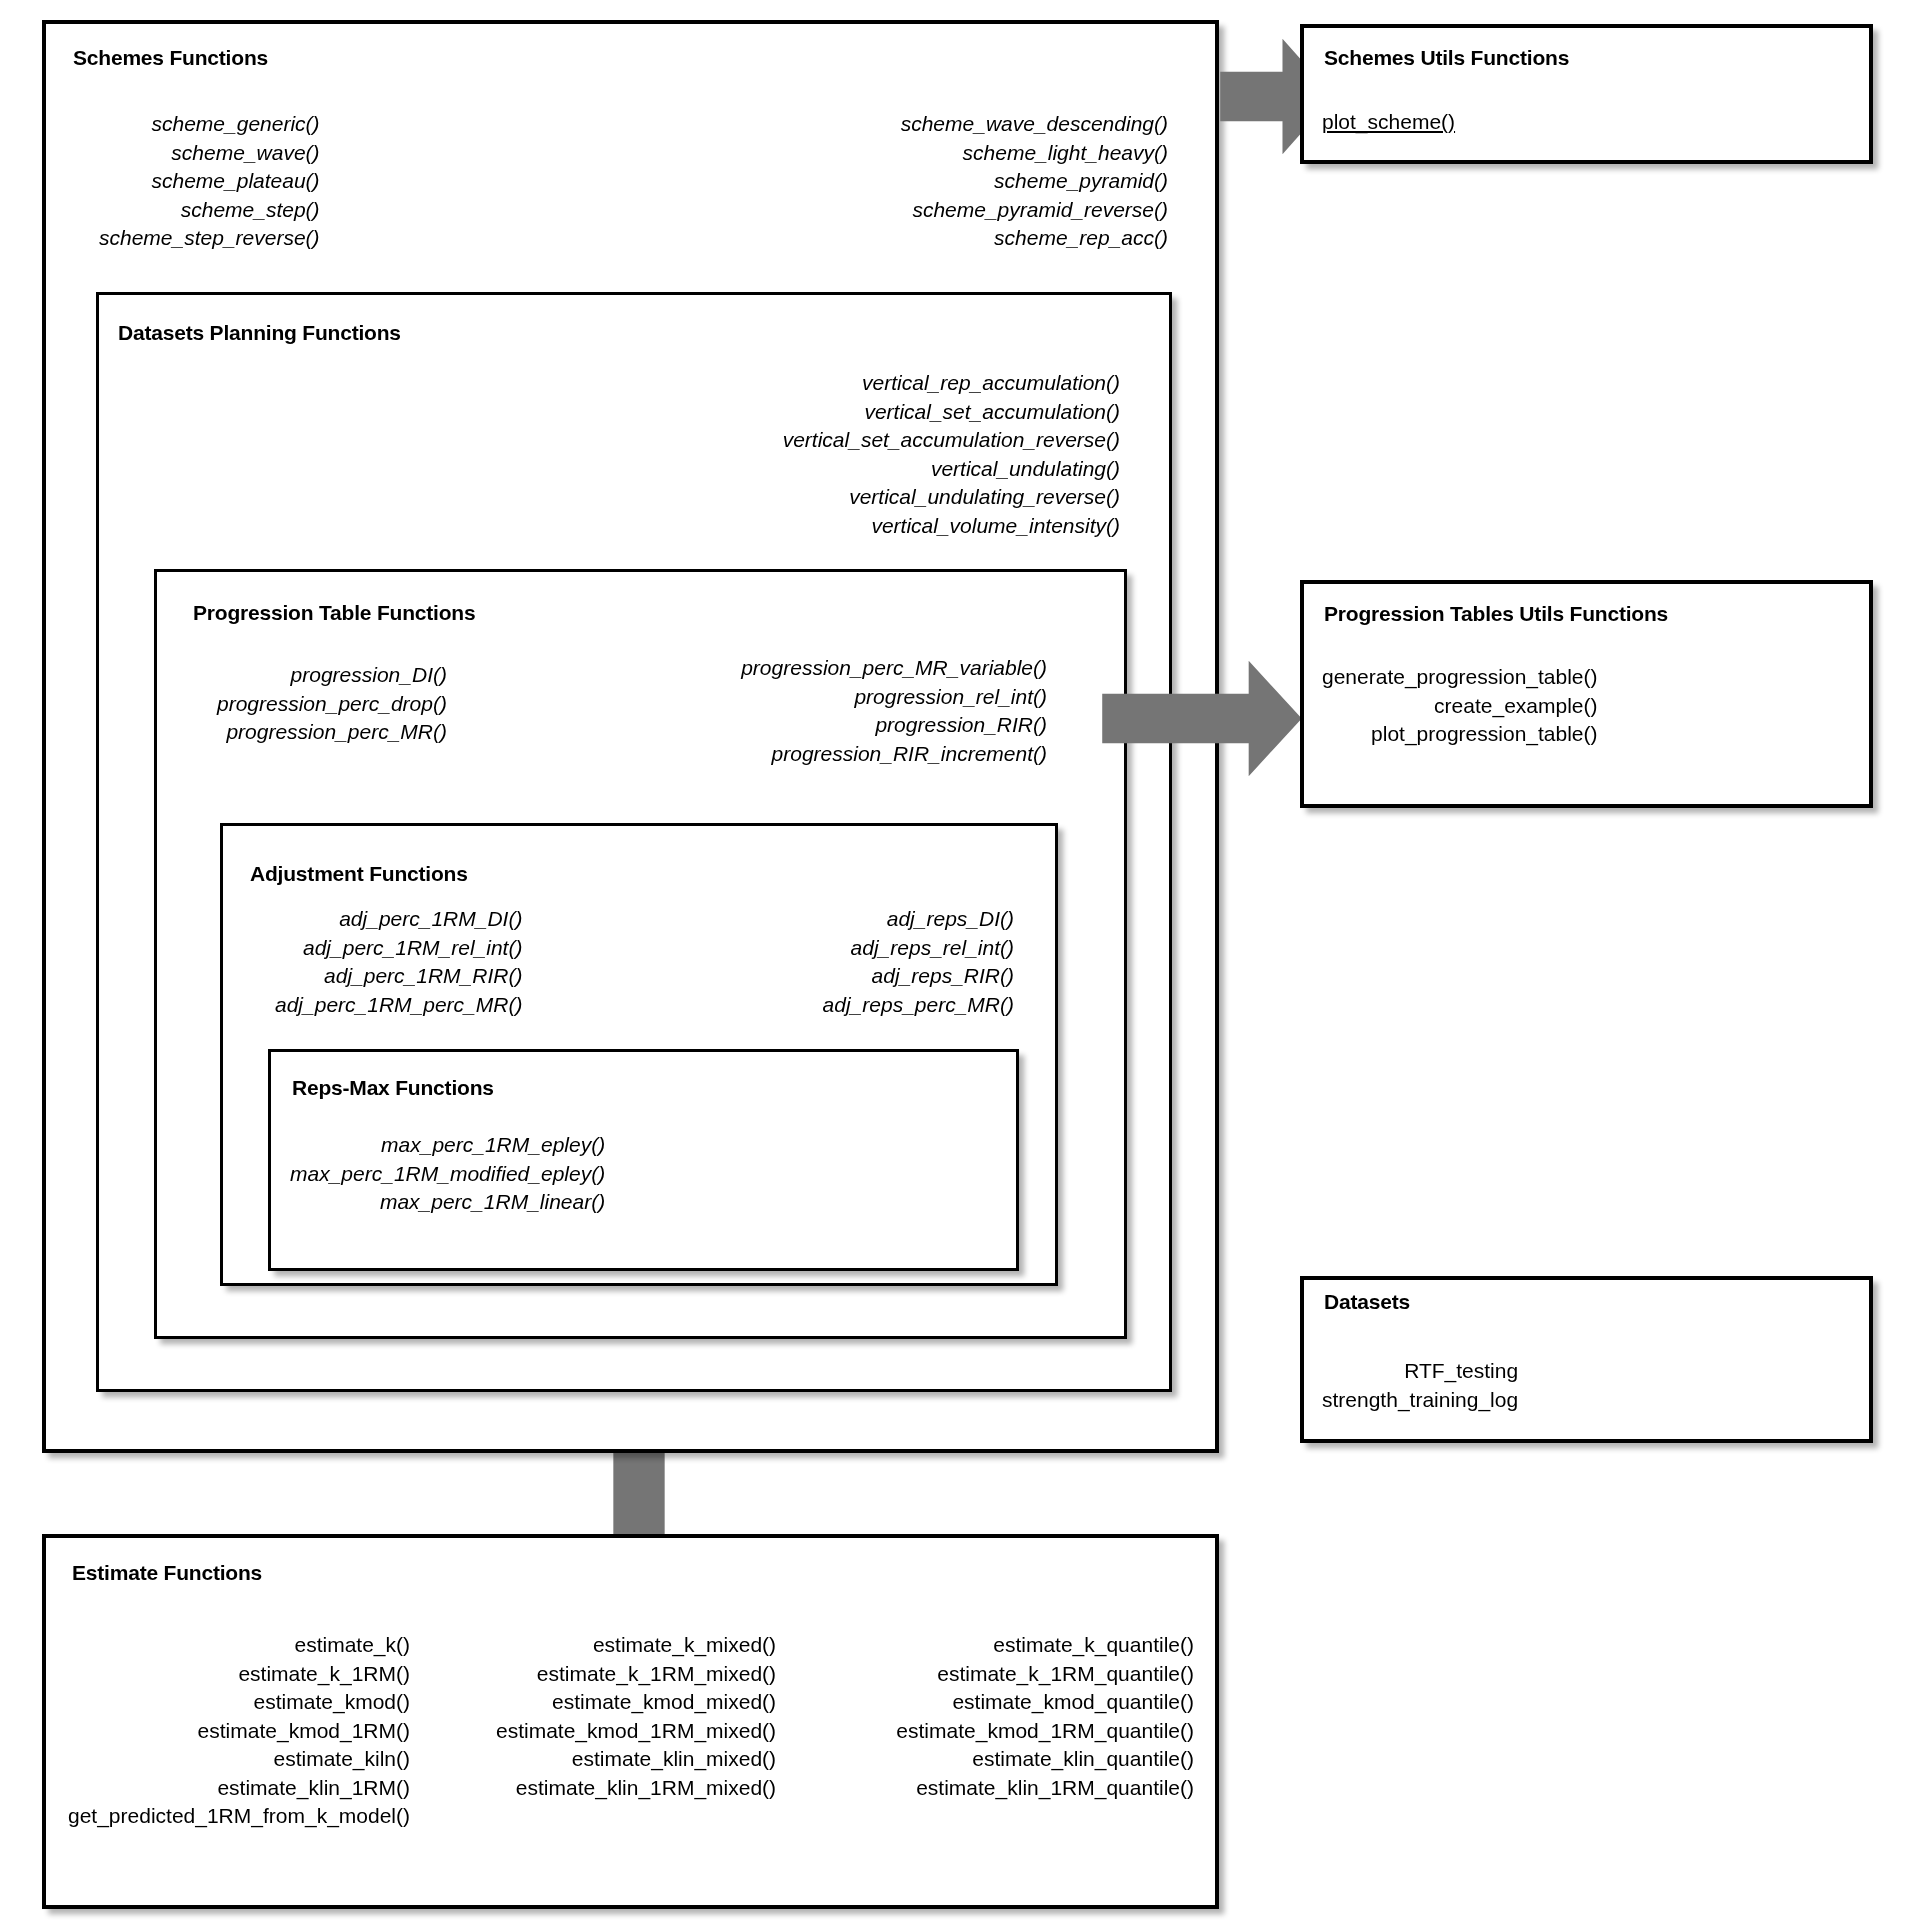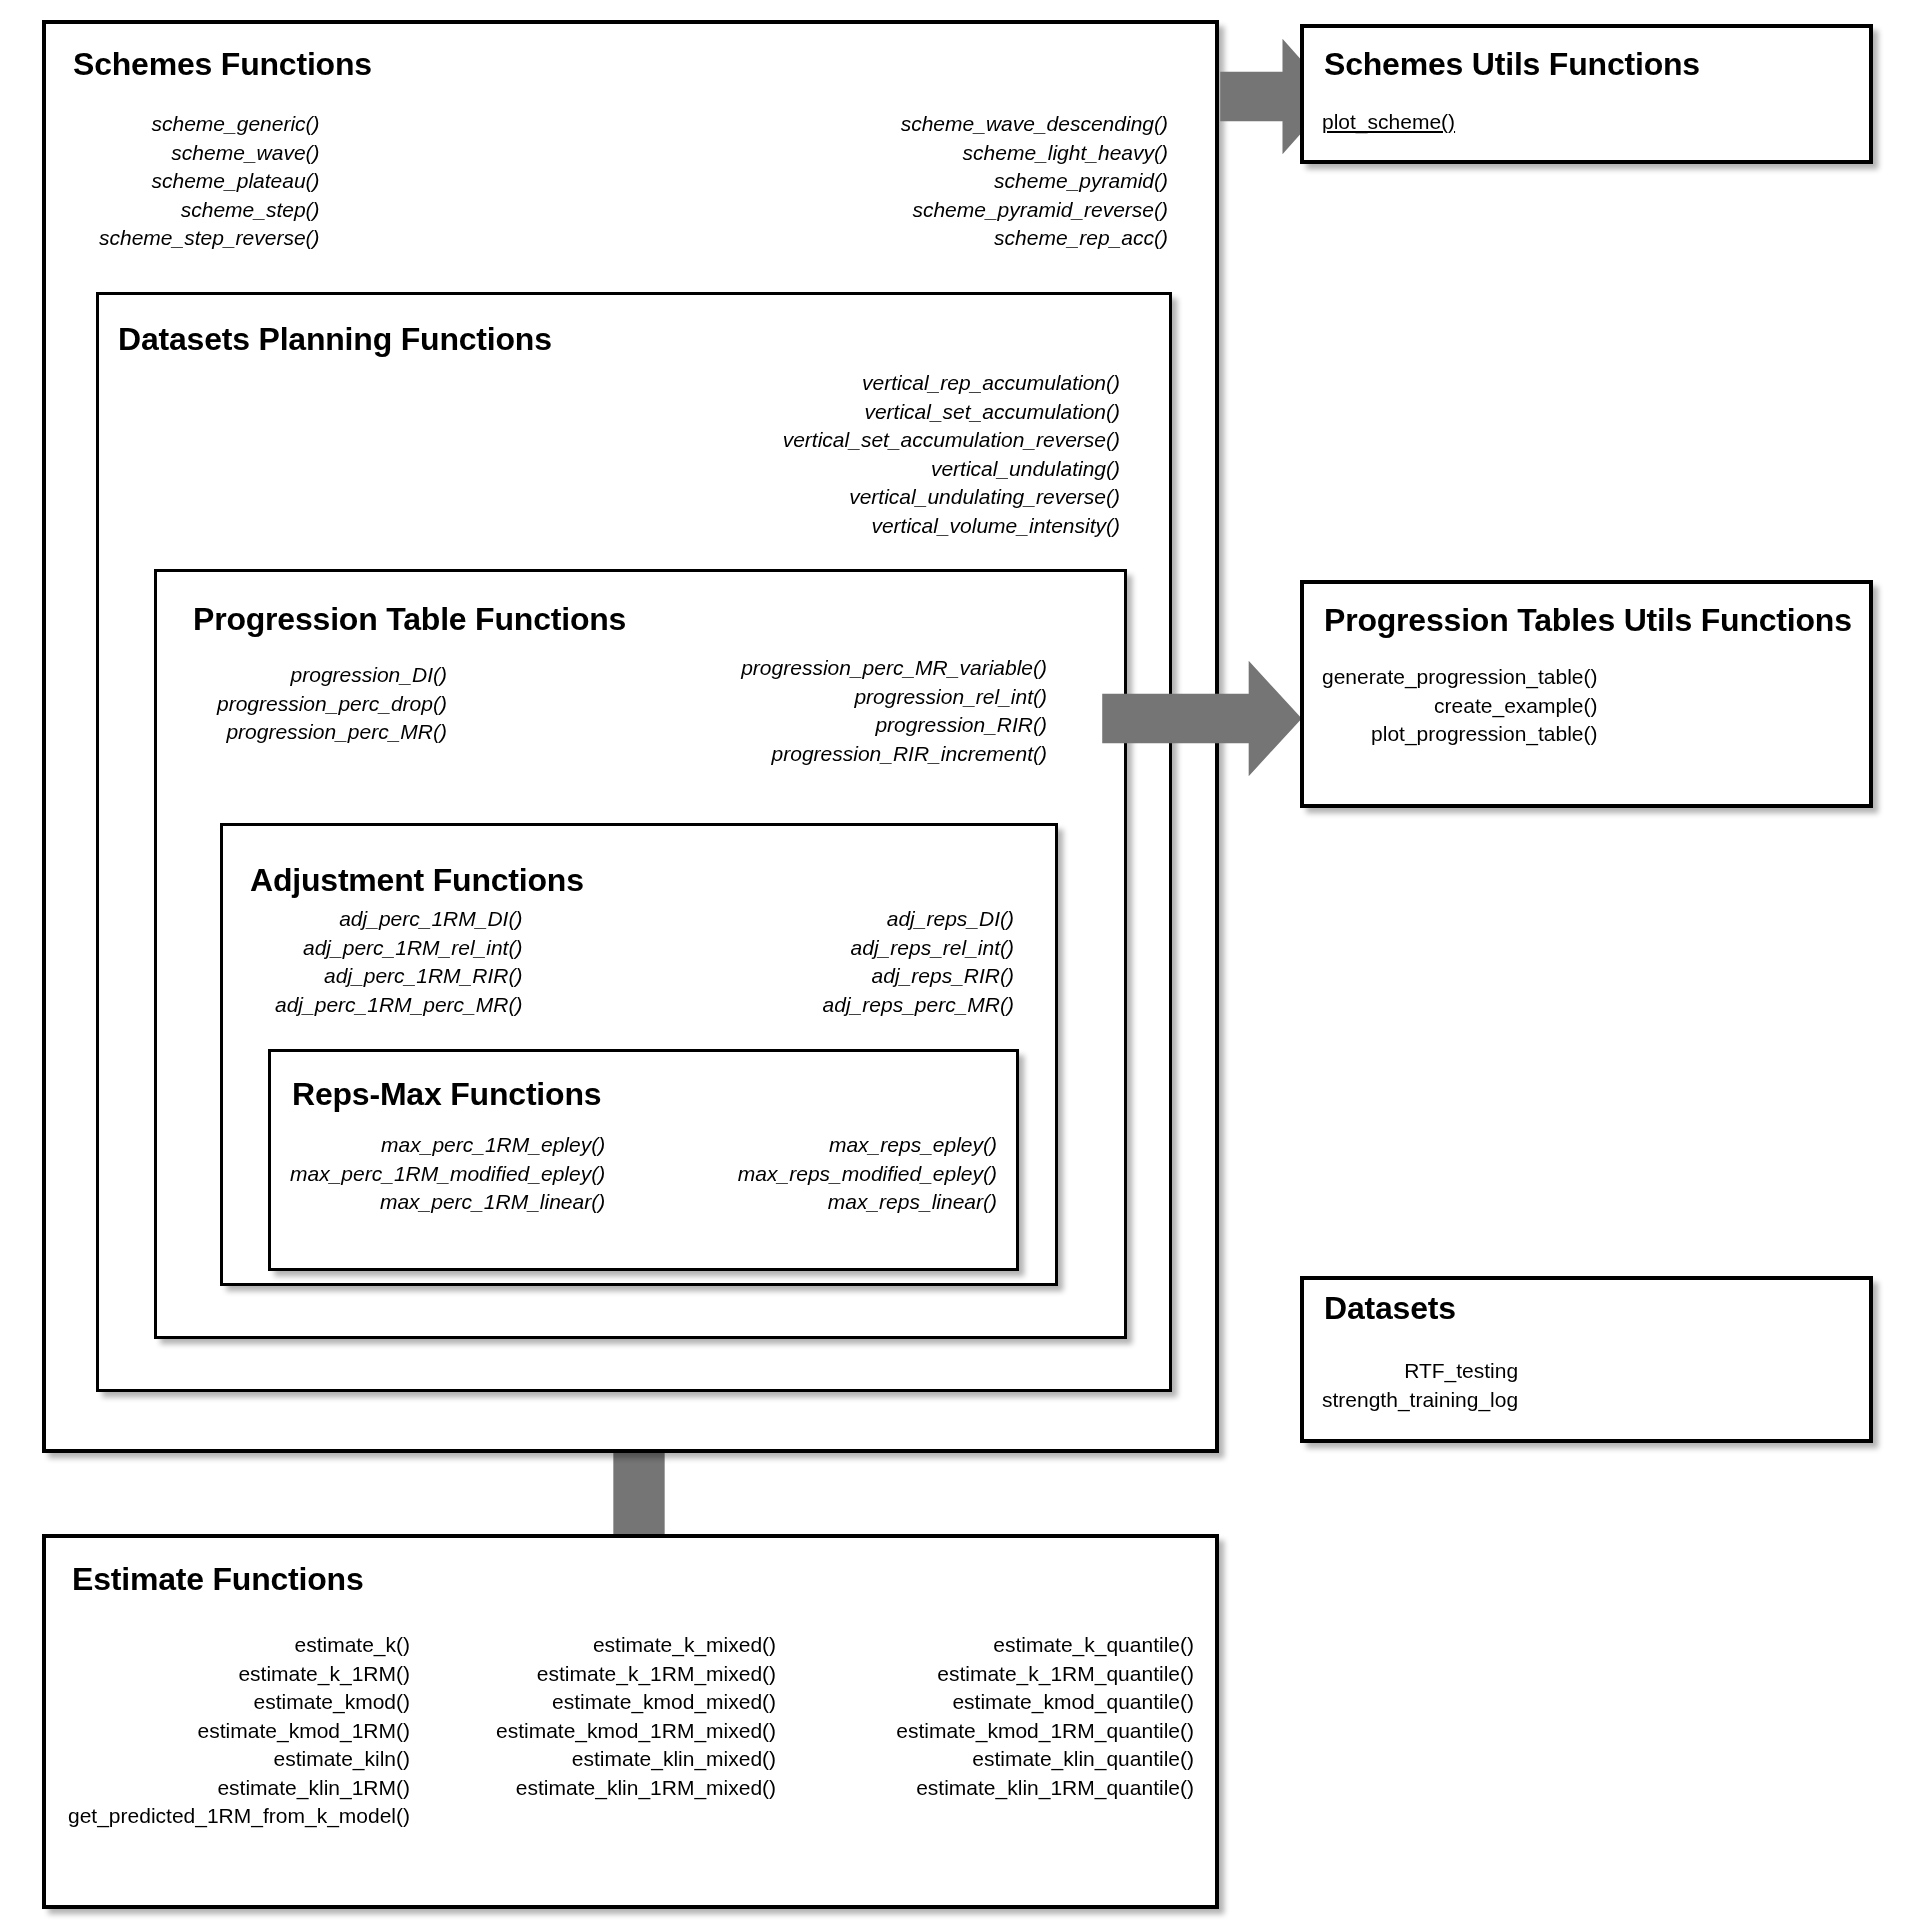--- a/index.html
+++ b/index.html
@@ -31,21 +31,21 @@
     box-sizing: border-box;
     box-shadow: 6.4px 6.4px 5.5px rgba(0,0,0,0.30);
   }
   .box.thin {
     border-width: 3.7px;
   }
 
   .box-title {
     position: absolute;
     font-weight: bold;
-    font-size: 32px;
+    font-size: 21px;
     letter-spacing: -0.2px;
     white-space: nowrap;
     color: #000000;
   }
 
   
   .fn-col {
     position: absolute;
     white-space: nowrap;
   }
@@ -157,25 +157,20 @@
   <div class="box thin" style="left:268px; top:1049px; width:751px; height:222px; z-index:6;">
   </div>
   <div class="box-title" style="left:292px; top:1076px; z-index:10;">Reps-Max Functions</div>
 
   <div class="fn-col italic left" style="left:290px; top:1131px; z-index:10;">
     <div class="fn">max_perc_1RM_epley()</div>
     <div class="fn">max_perc_1RM_modified_epley()</div>
     <div class="fn">max_perc_1RM_linear()</div>
   </div>
 
-  <div class="fn-col italic right" style="left:624px; top:1131px; width:373px; z-index:10;">
-    <div class="fn">max_reps_epley()</div>
-    <div class="fn">max_reps_modified_epley()</div>
-    <div class="fn">max_reps_linear()</div>
-  </div>
 
   <div class="arrow" style="left:1220px; top:37px; width:114px; height:119px; z-index:7;">
     <svg width="114" height="119" viewBox="0 0 124 130">
       <polygon points="0,38 68,38 68,2 124,65 68,128 68,92 0,92" fill="#757575"></polygon>
     </svg>
   </div>
 
   <div class="arrow" style="left:1102px; top:659px; width:200px; height:119px; z-index:7;">
     <svg width="200" height="119" viewBox="0 0 218 130">
       <polygon points="0,38 160,38 160,2 218,65 160,128 160,92 0,92" fill="#757575"></polygon>

